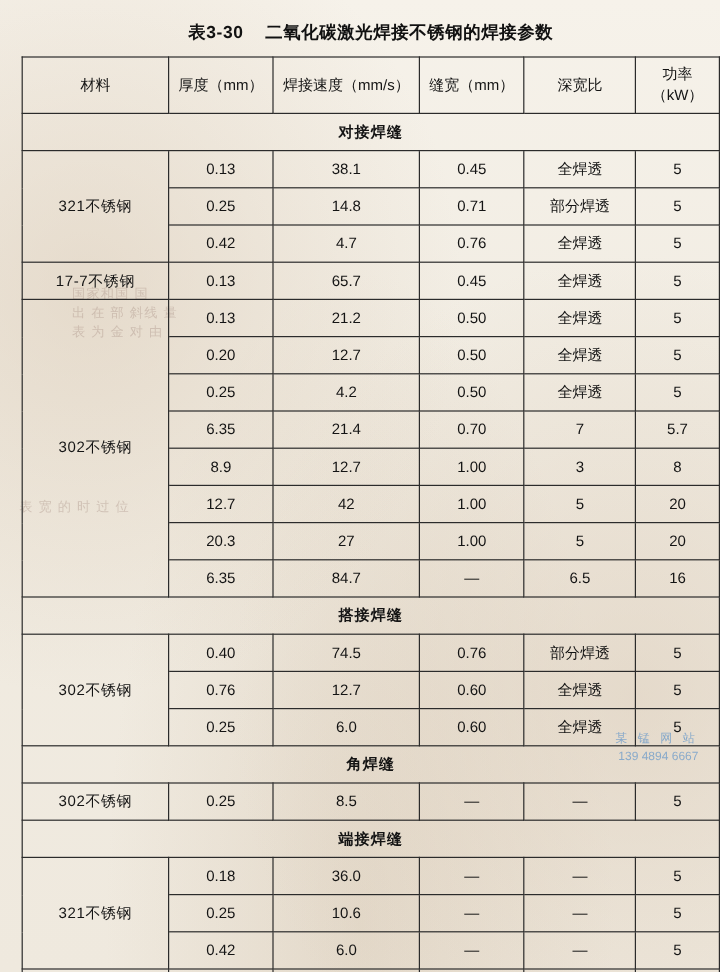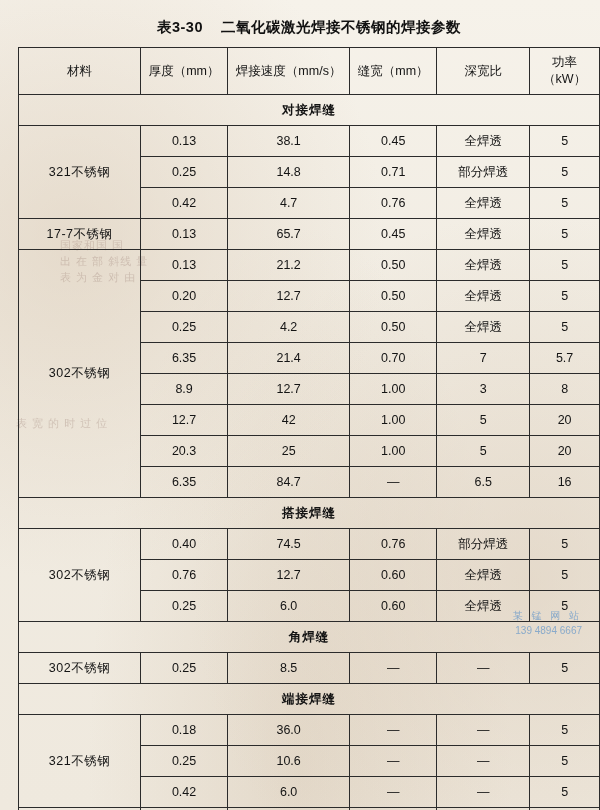--- a/index.html
+++ b/index.html
@@ -220,21 +220,21 @@
       </tr>
       <tr>
         <td class="num">12.7</td>
         <td class="num">42</td>
         <td class="num">1.00</td>
         <td>5</td>
         <td class="num">20</td>
       </tr>
       <tr>
         <td class="num">20.3</td>
-        <td class="num">25</td>
+        <td class="num">27</td>
         <td class="num">1.00</td>
         <td>5</td>
         <td class="num">20</td>
       </tr>
       <tr>
         <td class="num">6.35</td>
         <td class="num">84.7</td>
         <td class="num dash">—</td>
         <td>6.5</td>
         <td class="num">16</td>

